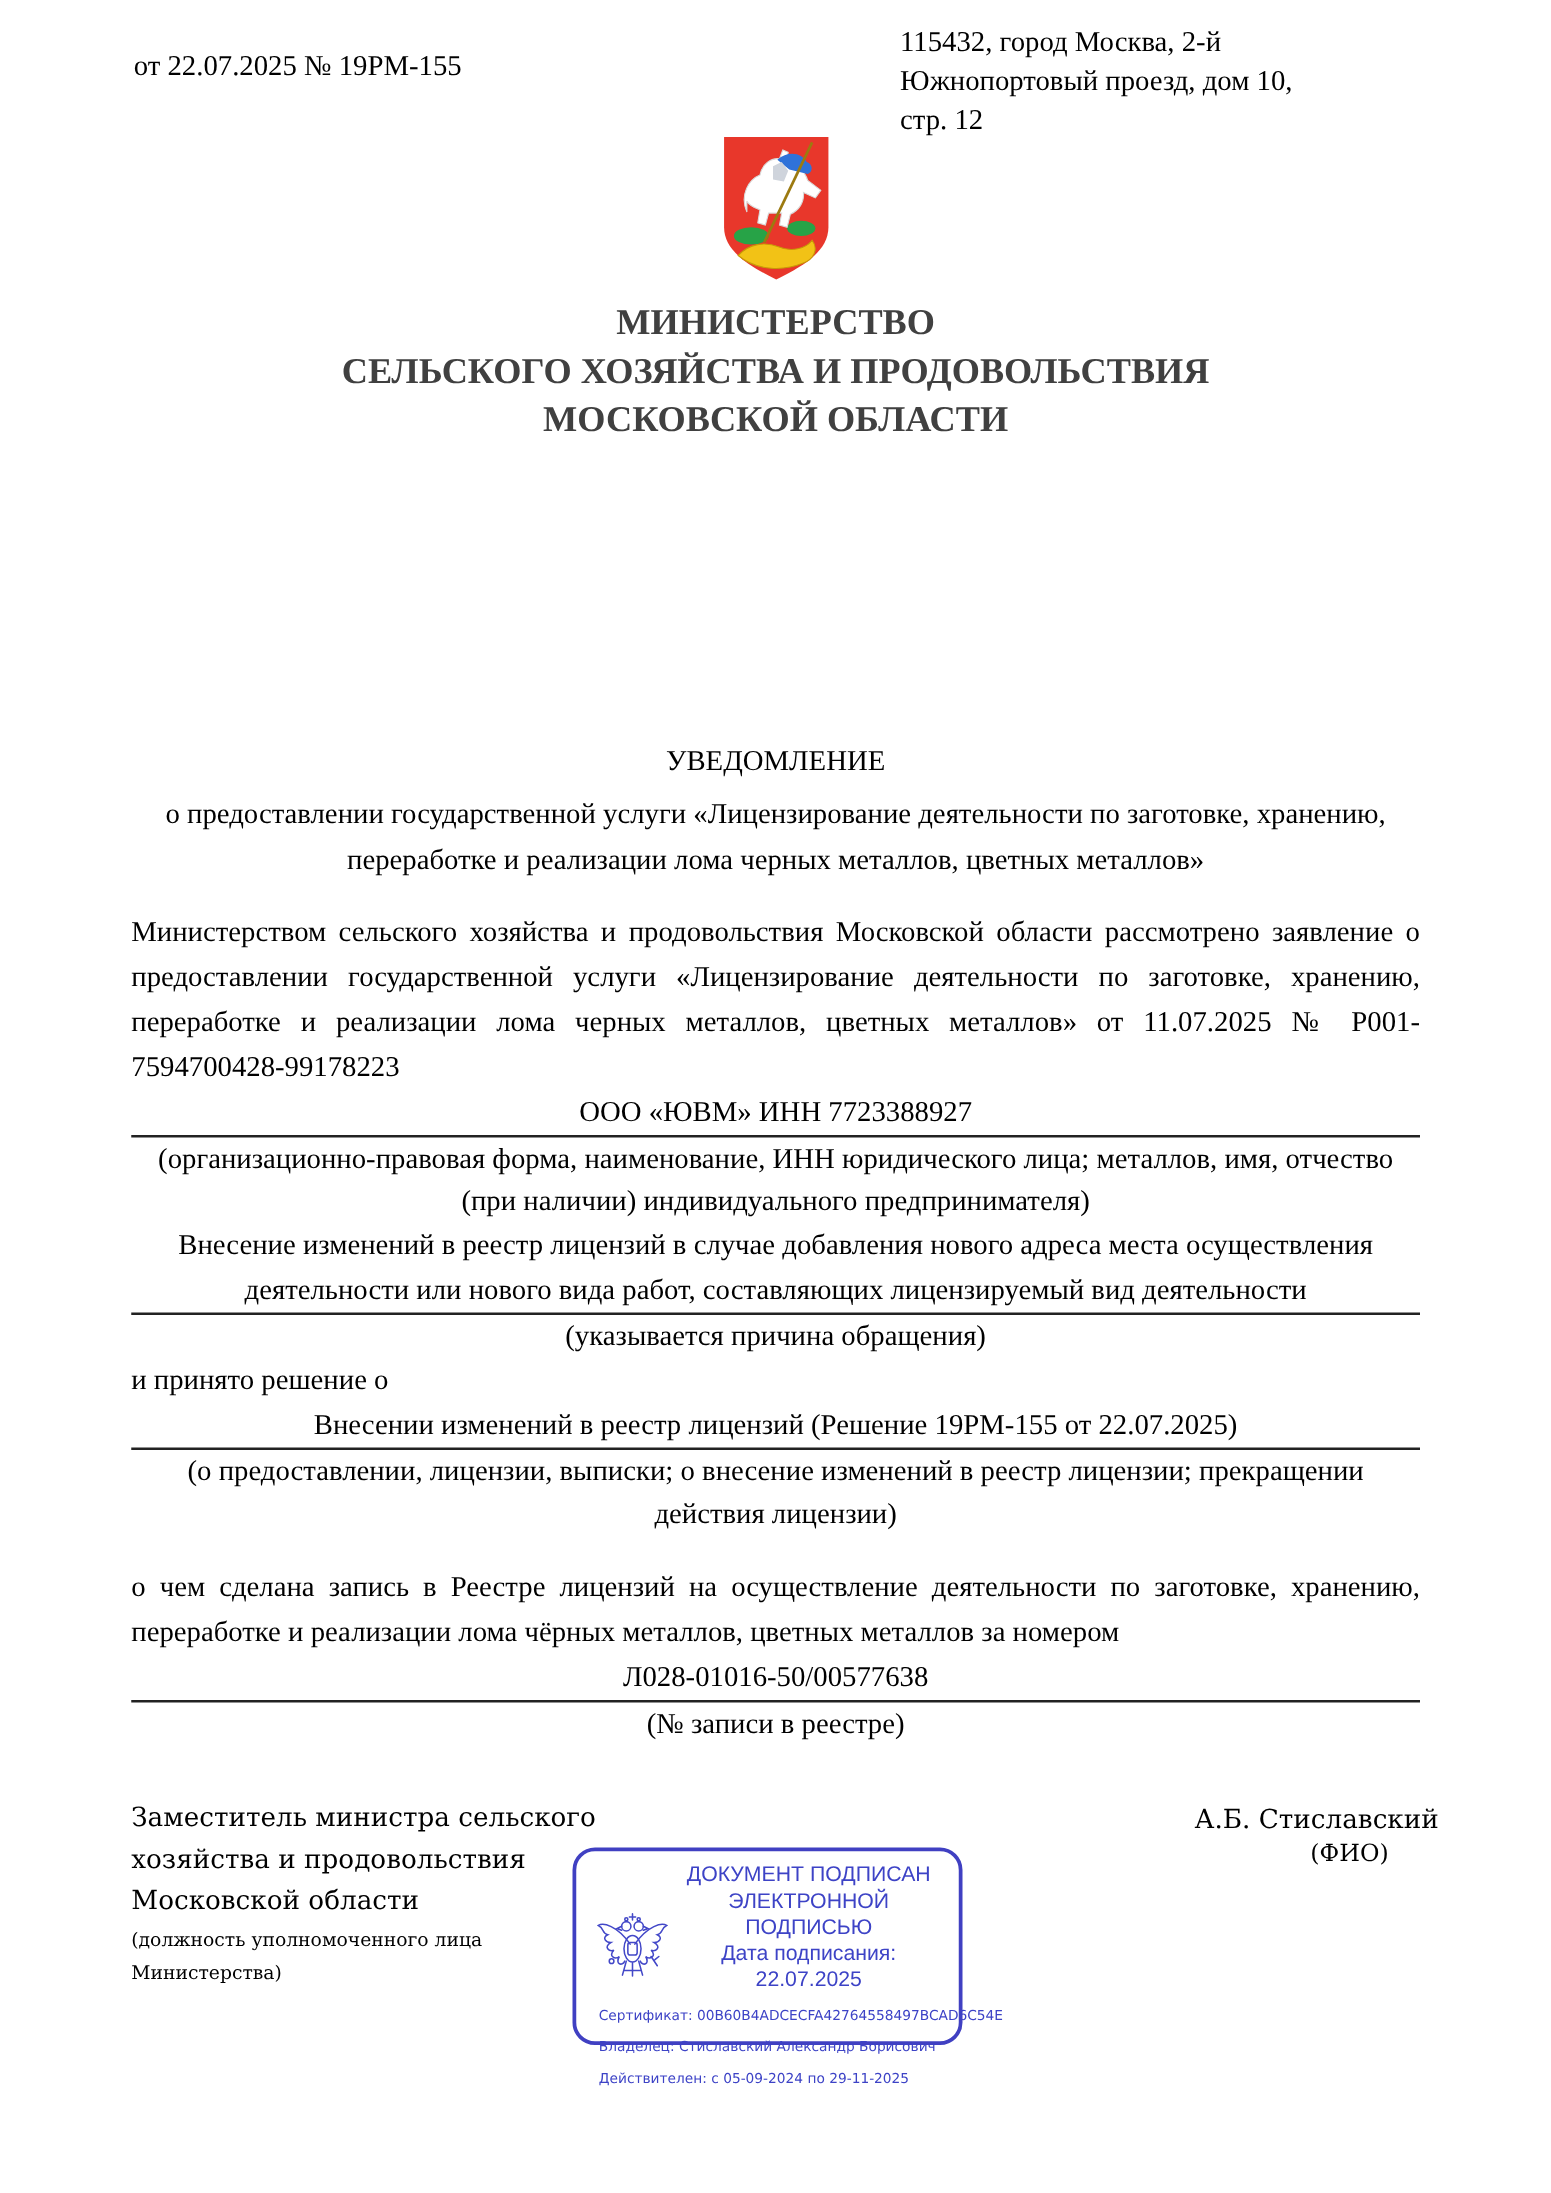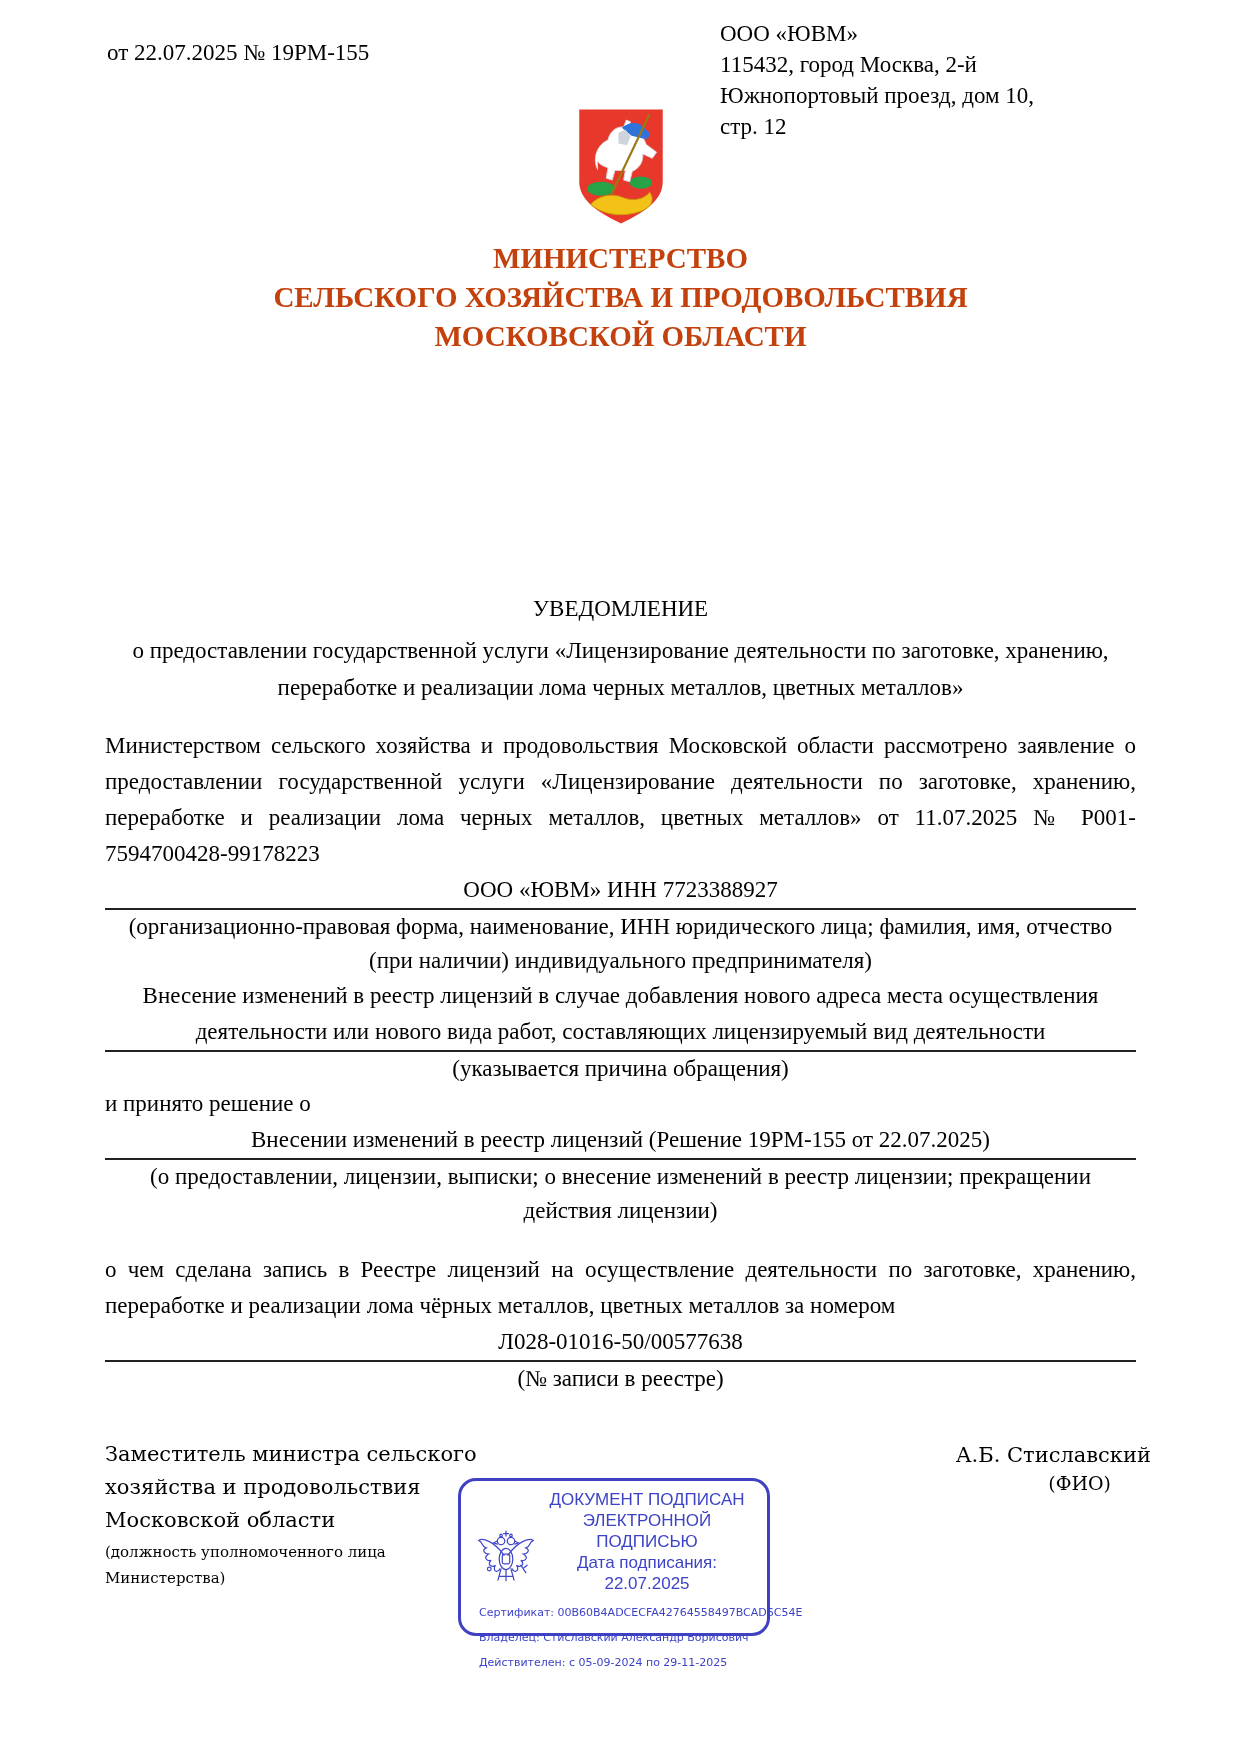--- a/index.html
+++ b/index.html
@@ -2,21 +2,21 @@
 <html><head>
 <meta charset="utf-8">
 <style>
   html,body{margin:0;padding:0;background:#ffffff;}
   .page{position:relative;width:1241px;height:1754px;background:#fff;overflow:hidden;
         font-family:"Liberation Serif",serif;color:#000;}
   .content{position:absolute;left:105px;width:1031px;top:0;}
 
   
   .emblem{display:block;margin:107px auto 0 auto;width:96px;height:120px;}
-  .ministry-title{margin-top:12px;text-align:center;color:#c2410c;font-weight:bold;
+  .ministry-title{margin-top:12px;text-align:center;color:#404040;font-weight:bold;
                   font-size:29px;line-height:39px;font-family:"Liberation Serif",serif;}
 
   
   .ref-row{position:relative;margin-top:24px;height:130px;font-size:23px;}
   .ref-left{position:absolute;left:2px;top:16px;}
   .ref-right{position:absolute;left:615px;top:-6px;width:360px;line-height:31px;}
 
   
   .notice-block{position:absolute;left:0;right:0;top:596px;}
   .notice-title{text-align:center;font-size:23px;line-height:26px;}
@@ -71,37 +71,36 @@
     <div>МИНИСТЕРСТВО</div>
     <div>СЕЛЬСКОГО ХОЗЯЙСТВА И ПРОДОВОЛЬСТВИЯ</div>
     <div>МОСКОВСКОЙ ОБЛАСТИ</div>
   </div>
 
   <div class="content">
 
     <div class="ref-row">
       <div class="ref-left">от 22.07.2025 № 19РМ-155</div>
       <div class="ref-right">
-        <div>ООО «ЮВМ»</div>
         <div>115432, город Москва, 2-й</div>
         <div>Южнопортовый проезд, дом 10,</div>
         <div>стр. 12</div>
       </div>
     </div>
   </div>
 
   <div class="notice-block">
     <div class="content body-text">
       <div class="notice-title">УВЕДОМЛЕНИЕ</div>
       <div class="notice-subtitle">о предоставлении государственной услуги «Лицензирование деятельности по заготовке, хранению, переработке и реализации лома черных металлов, цветных металлов»</div>
 
       <div class="para">Министерством сельского хозяйства и продовольствия Московской области рассмотрено заявление о предоставлении государственной услуги «Лицензирование деятельности по заготовке, хранению, переработке и реализации лома черных металлов, цветных металлов» от 11.07.2025 № Р001-7594700428-99178223</div>
 
       <div class="form-value">ООО «ЮВМ» ИНН 7723388927</div>
-      <div class="form-caption lh34">(организационно-правовая форма, наименование, ИНН юридического лица; фамилия, имя, отчество (при наличии) индивидуального предпринимателя)</div>
+      <div class="form-caption lh34">(организационно-правовая форма, наименование, ИНН юридического лица; металлов, имя, отчество (при наличии) индивидуального предпринимателя)</div>
 
       <div class="form-value">Внесение изменений в реестр лицензий в случае добавления нового адреса места осуществления деятельности или нового вида работ, составляющих лицензируемый вид деятельности</div>
       <div class="form-caption lh34">(указывается причина обращения)</div>
 
       <div class="left-line">и принято решение о</div>
       <div class="form-value">Внесении изменений в реестр лицензий (Решение 19РМ-155 от 22.07.2025)</div>
       <div class="form-caption lh34">(о предоставлении, лицензии, выписки; о внесение изменений в реестр лицензии; прекращении действия лицензии)</div>
 
       <div class="spacer16"></div>
       <div class="para" style="margin-top:8px">о чем сделана запись в Реестре лицензий на осуществление деятельности по заготовке, хранению, переработке и реализации лома чёрных металлов, цветных металлов за номером</div>

